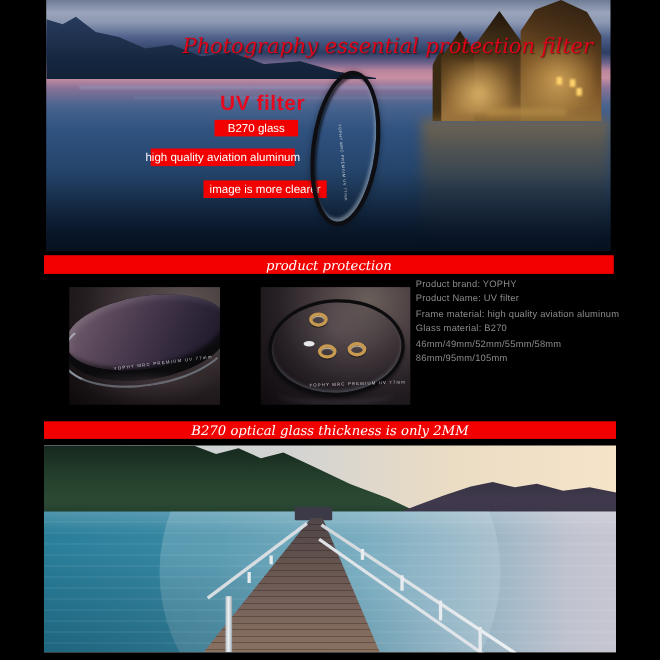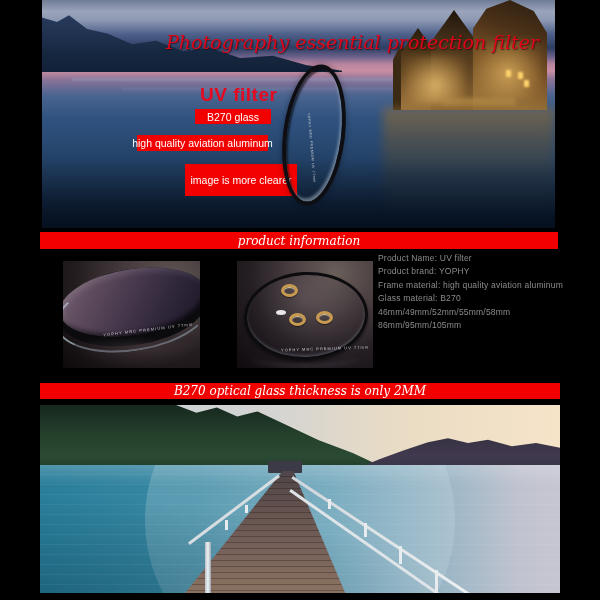--- a/index.html
+++ b/index.html
@@ -45,21 +45,21 @@
 
   .hero-title{position:absolute;left:124px;top:31px;white-space:nowrap;z-index:5;
     font-family:"DejaVu Serif",serif;font-style:italic;font-size:19px;color:#dd0418;
     text-shadow:1px 1px 1px rgba(40,0,10,.55);}
   .label-uv{position:absolute;left:158px;top:84px;z-index:5;font-size:19px;font-weight:bold;
     color:#e60a20;letter-spacing:.5px;}
   .bar{position:absolute;z-index:4;background:#f20000;color:#fff;display:flex;align-items:center;
     justify-content:center;font-size:10.5px;white-space:nowrap;}
   .bar-glass{left:153px;top:109px;width:76px;height:15px;}
   .bar-alu{left:95px;top:135px;width:131px;height:16px;}
-  .bar-clear{left:143px;top:164px;width:112px;height:32px;}
+  .bar-clear{left:143px;top:164px;width:112px;height:16px;}
 
   .ring{position:absolute;left:241px;top:64px;width:54px;height:134px;z-index:6;
     border:4px solid #0e0e12;border-radius:50%;transform:rotate(7deg);
     box-shadow:inset -2px -3px 3px rgba(170,185,200,.55), inset 2px 2px 2px rgba(0,0,0,.6), 0 0 6px rgba(0,0,0,.35);}
   .ring-text{position:absolute;left:-9px;top:78px;transform:rotate(78deg);font-size:3.5px;
     color:#c9ced4;letter-spacing:.6px;white-space:nowrap;}
 
   
   .banner{position:absolute;left:40px;width:518px;background:#f20000;color:#ffffff;
     display:flex;align-items:center;justify-content:center;
@@ -167,43 +167,43 @@
     <div class="bar bar-glass">B270 glass</div>
     <div class="bar bar-alu">high quality aviation aluminum</div>
     <div class="bar bar-clear">image is more clearer</div>
 
     <div class="ring">
       <span class="ring-text">YOPHY MRC PREMIUM UV 77mm</span>
     </div>
   </section>
 
   <section class="banner banner1">
-    <span>product information</span>
+    <span>product protection</span>
   </section>
 
   <section>
     <div class="photo photo-left">
       <div class="pl-rim"></div>
       <div class="pl-glass"></div>
       <div class="pl-edge"></div>
       <span class="pl-text">YOPHY MRC PREMIUM UV 77mm</span>
       <div class="pl-refl"></div>
     </div>
     <div class="photo photo-right">
       <div class="pr-rim"></div>
       <div class="gr gr1"></div>
       <div class="gr gr2"></div>
       <div class="gr gr3"></div>
       <div class="wd"></div>
       <span class="pr-text">YOPHY MRC PREMIUM UV 77mm</span>
       <div class="pr-refl"></div>
     </div>
     <div class="specs">
+      <div class="spec-line">Product brand: YOPHY</div>
       <div class="spec-line">Product Name: UV filter</div>
-      <div class="spec-line">Product brand: YOPHY</div>
       <div class="spec-line">Frame material: high quality aviation aluminum</div>
       <div class="spec-line">Glass material: B270</div>
       <div class="spec-line">46mm/49mm/52mm/55mm/58mm</div>
       <div class="spec-line">86mm/95mm/105mm</div>
     </div>
   </section>
 
   <section class="banner banner2">
     <span>B270 optical glass thickness is only 2MM</span>
   </section>

